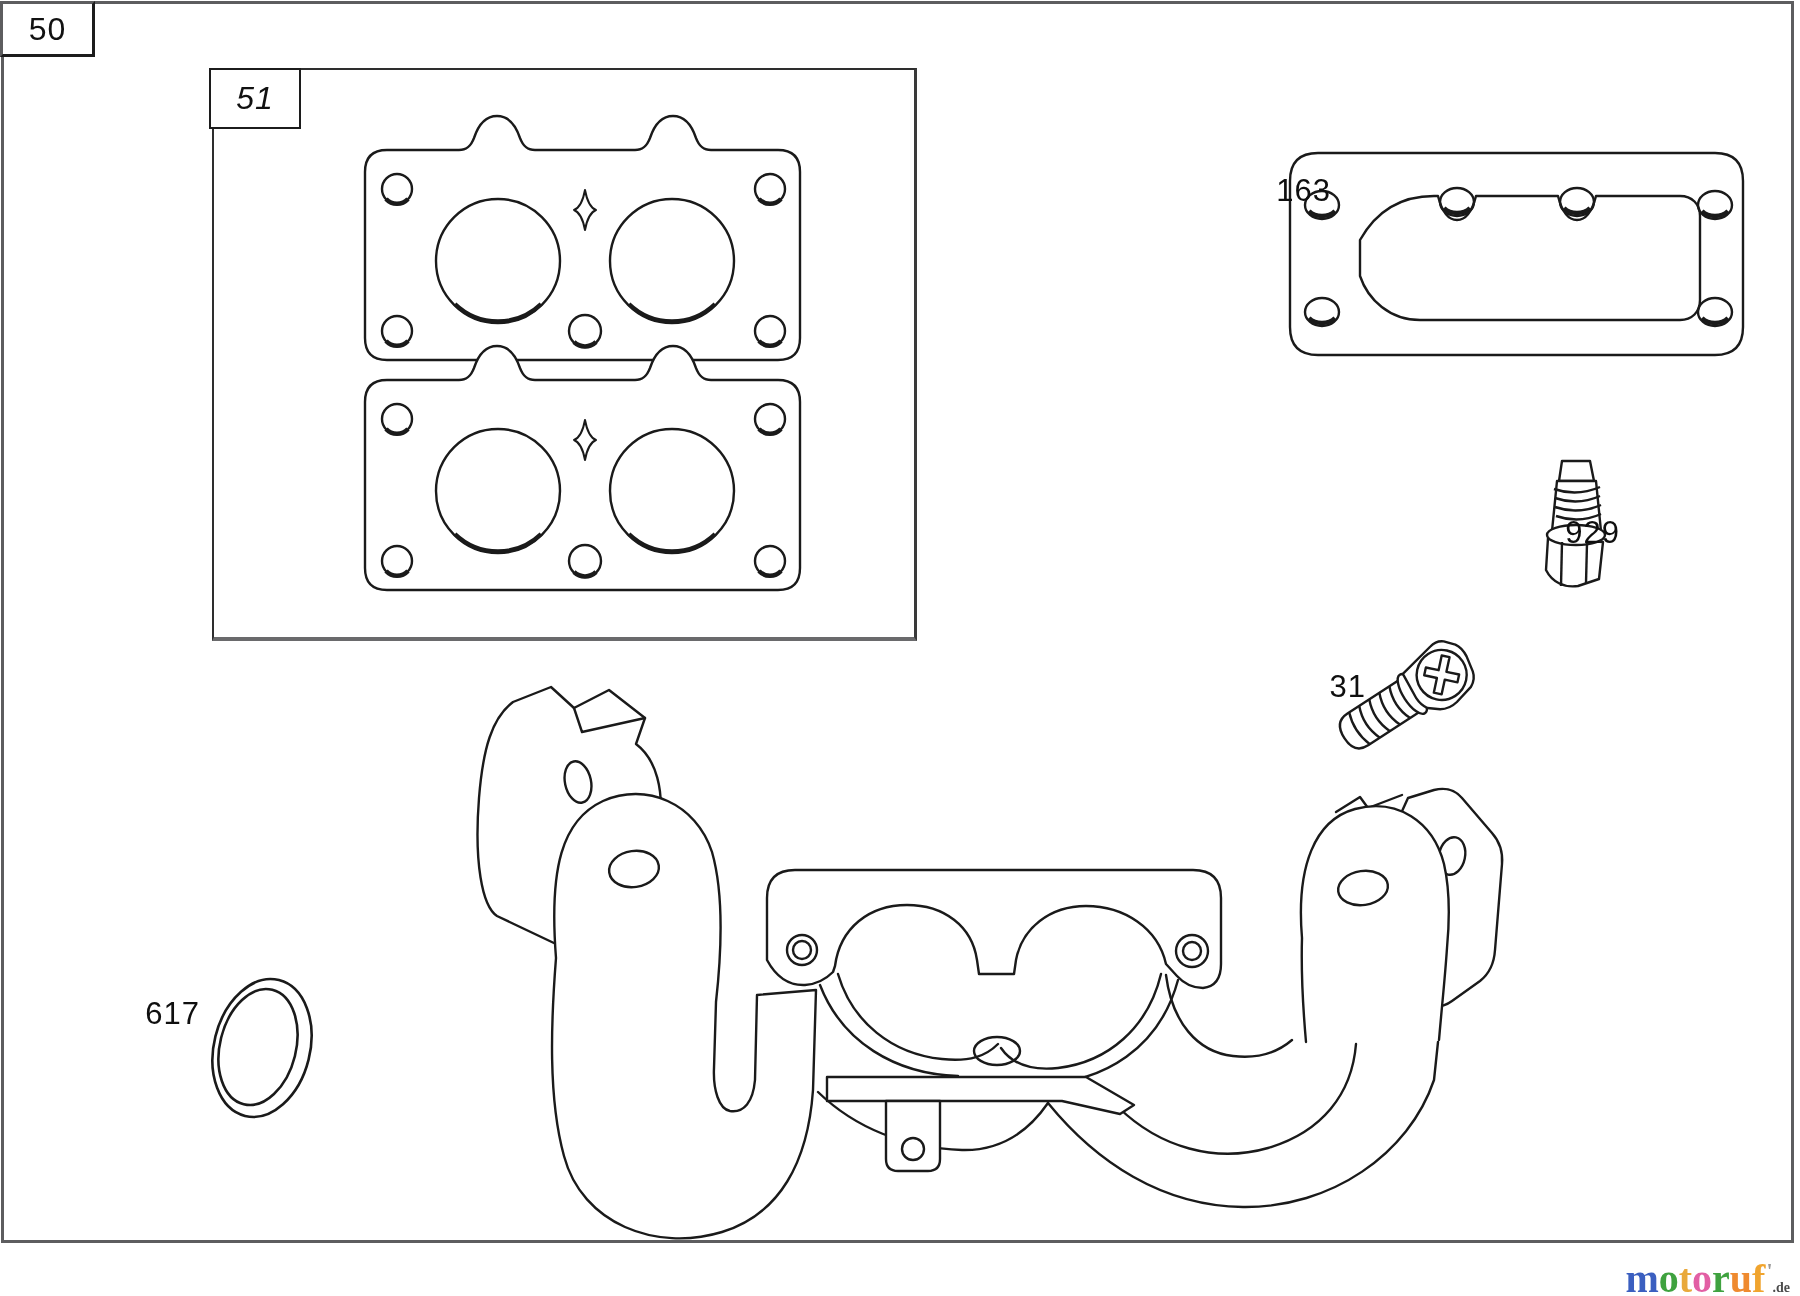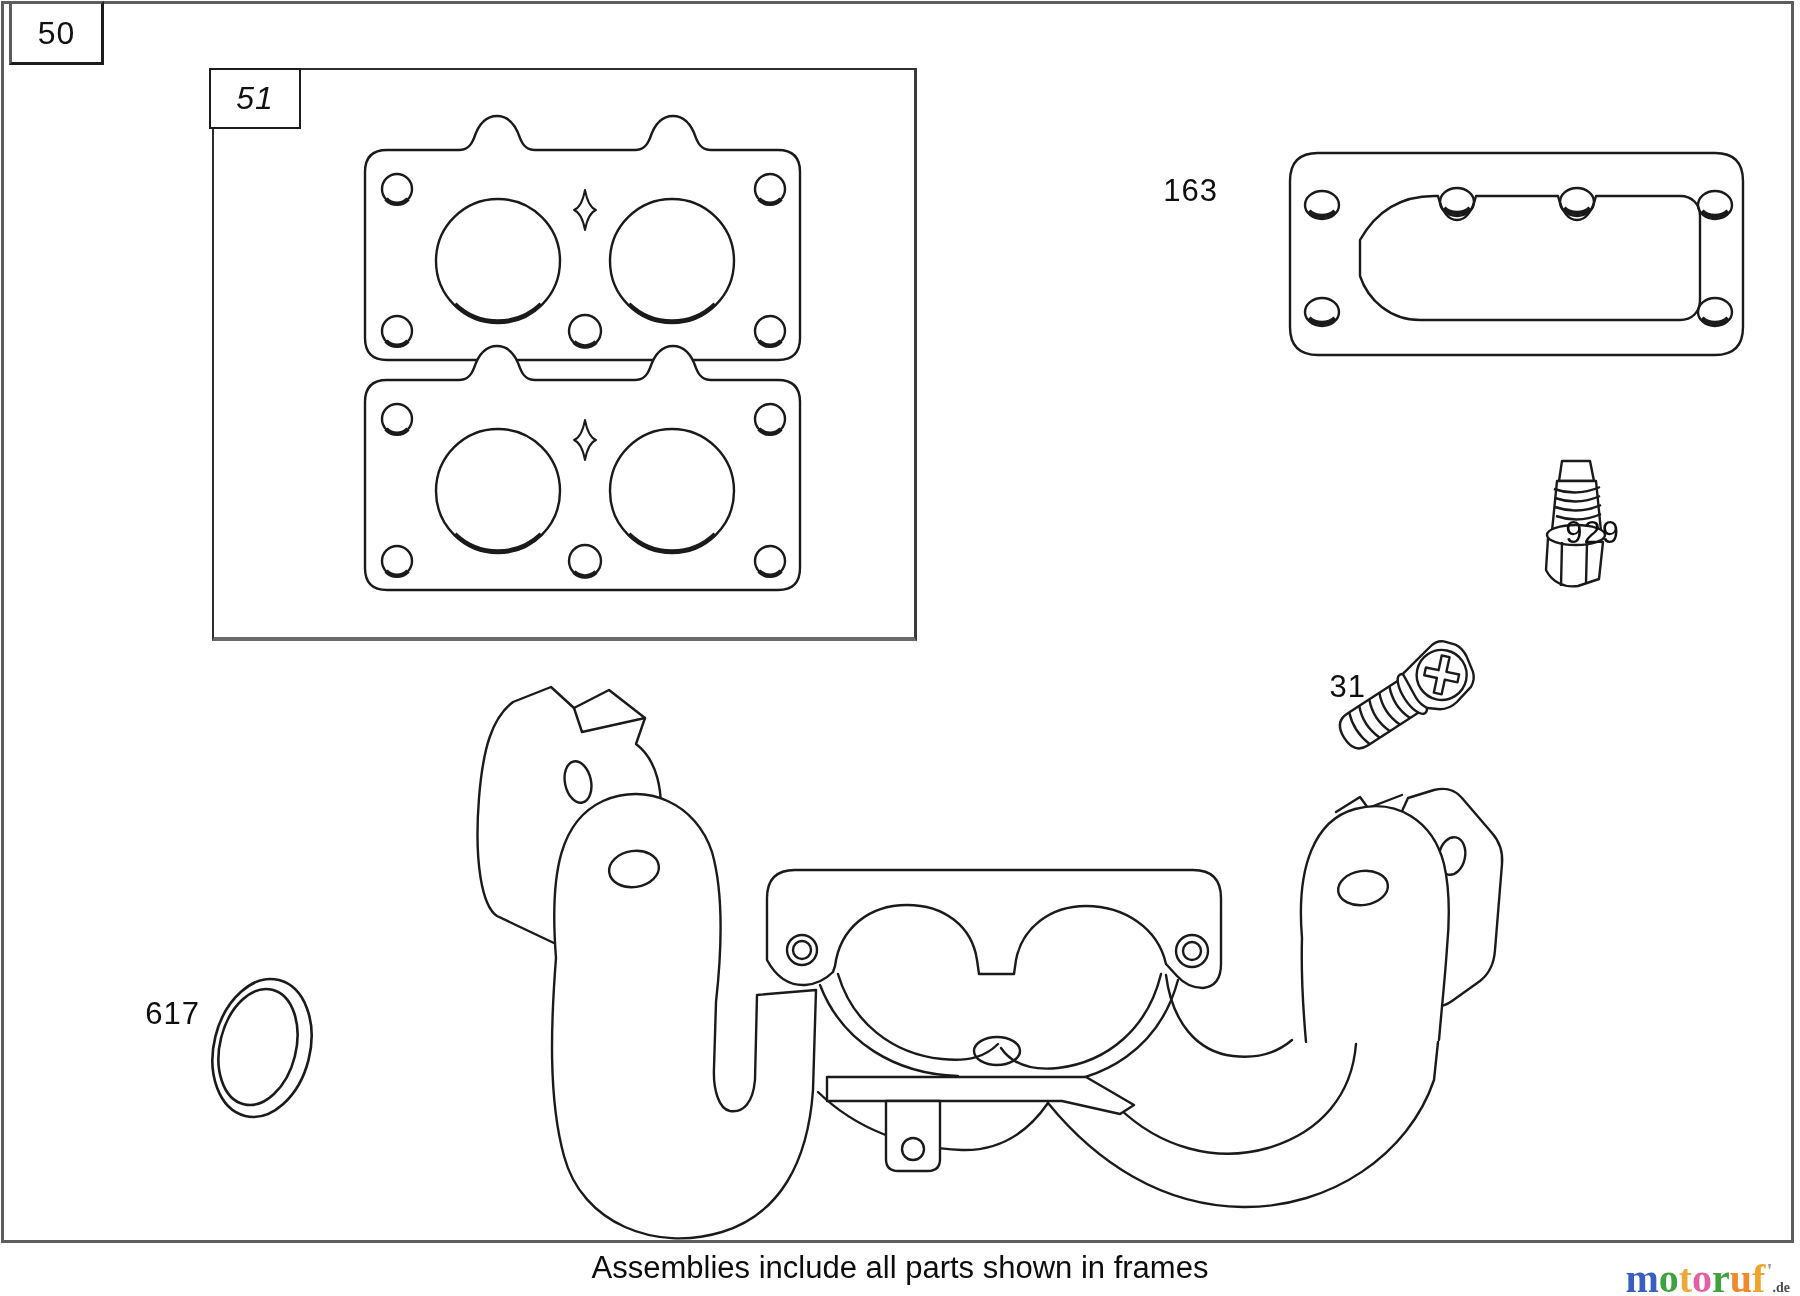--- a/index.html
+++ b/index.html
@@ -10,21 +10,21 @@
   
   .outer-frame{
     position:absolute;left:1px;top:1px;width:1793px;height:1242px;
     border:3px solid #5d5d5f;background:#ffffff;box-sizing:border-box;
   }
   .label-box{
     position:absolute;background:#ffffff;display:flex;align-items:center;justify-content:center;
     font-size:32px;color:#111;letter-spacing:1px;
   }
   .label-50{
-    left:9px;top:1px;width:95px;height:64px;
+    left:0;top:1px;width:95px;height:56px;
     border-right:3px solid #1c1c1c;border-bottom:3px solid #1c1c1c;
     border-top:3px solid #5d5d5f;border-left:3px solid #5d5d5f;box-sizing:border-box;
   }
   
   .inner-frame{
     position:absolute;left:212px;top:68px;width:705px;height:573px;
     border:2px solid #2e2e2e;border-bottom:4px solid #6a6a6c;border-right:3px solid #3a3a3a;
     box-sizing:border-box;background:transparent;
   }
   .label-51{
@@ -201,24 +201,23 @@
   </svg>
 
   <div class="inner-frame"></div>
   <div class="label-box label-50">
     <span>50</span>
   </div>
   <div class="label-box label-51">
     <span>51</span>
   </div>
 
-  <div class="part-label" style="left:1118px;top:173px;width:100px;">163</div>
+  <div class="part-label" style="left:1231px;top:173px;width:100px;">163</div>
   <div class="part-label" style="left:1515px;top:515px;width:105px;">929</div>
   <div class="part-label" style="left:1281px;top:669px;width:85px;">31</div>
   <div class="part-label" style="left:100px;top:996px;width:100px;">617</div>
 
-  <div class="caption">Assemblies include all parts shown in frames</div>
 
   <div class="logo">
     <span style="color:#3b5fc0">m</span><span style="color:#3fa23f">o</span><span style="color:#e9a93b">t</span><span style="color:#e25fa4">o</span><span style="color:#3fa23f">r</span><span style="color:#ef8a2f">u</span><span style="color:#f0a42e">f</span><span class="tick" style="color:#9a9a9a">'</span><span class="suffix" style="color:#4c4c4c">.de</span>
   </div>
 
 </div>
 
 </body></html>

